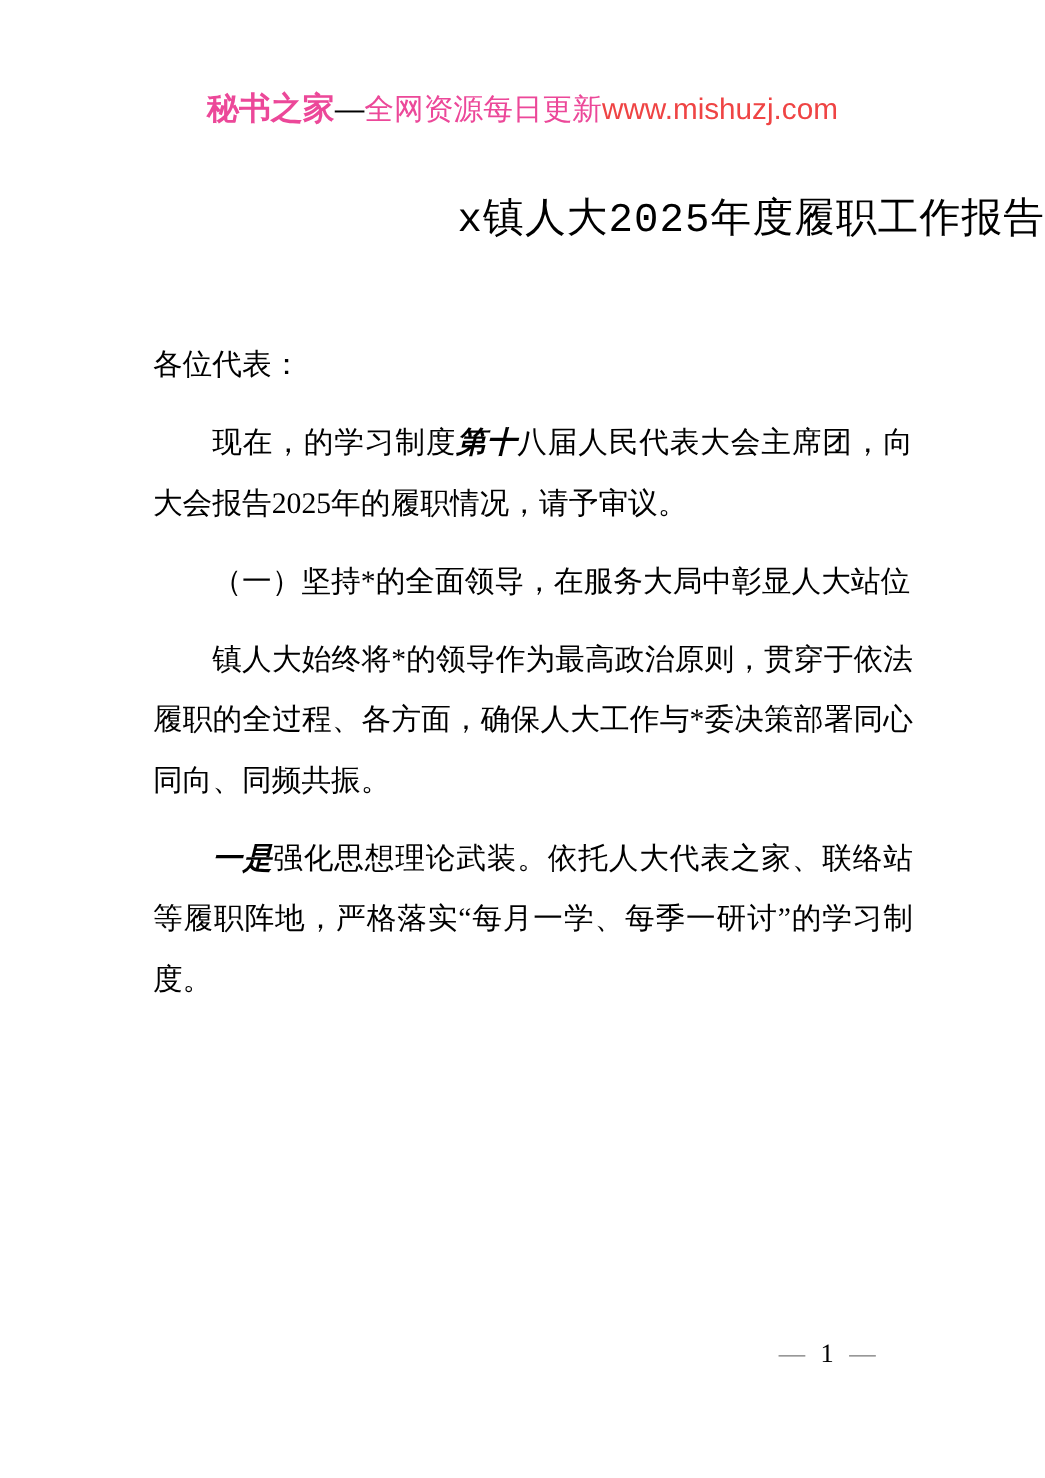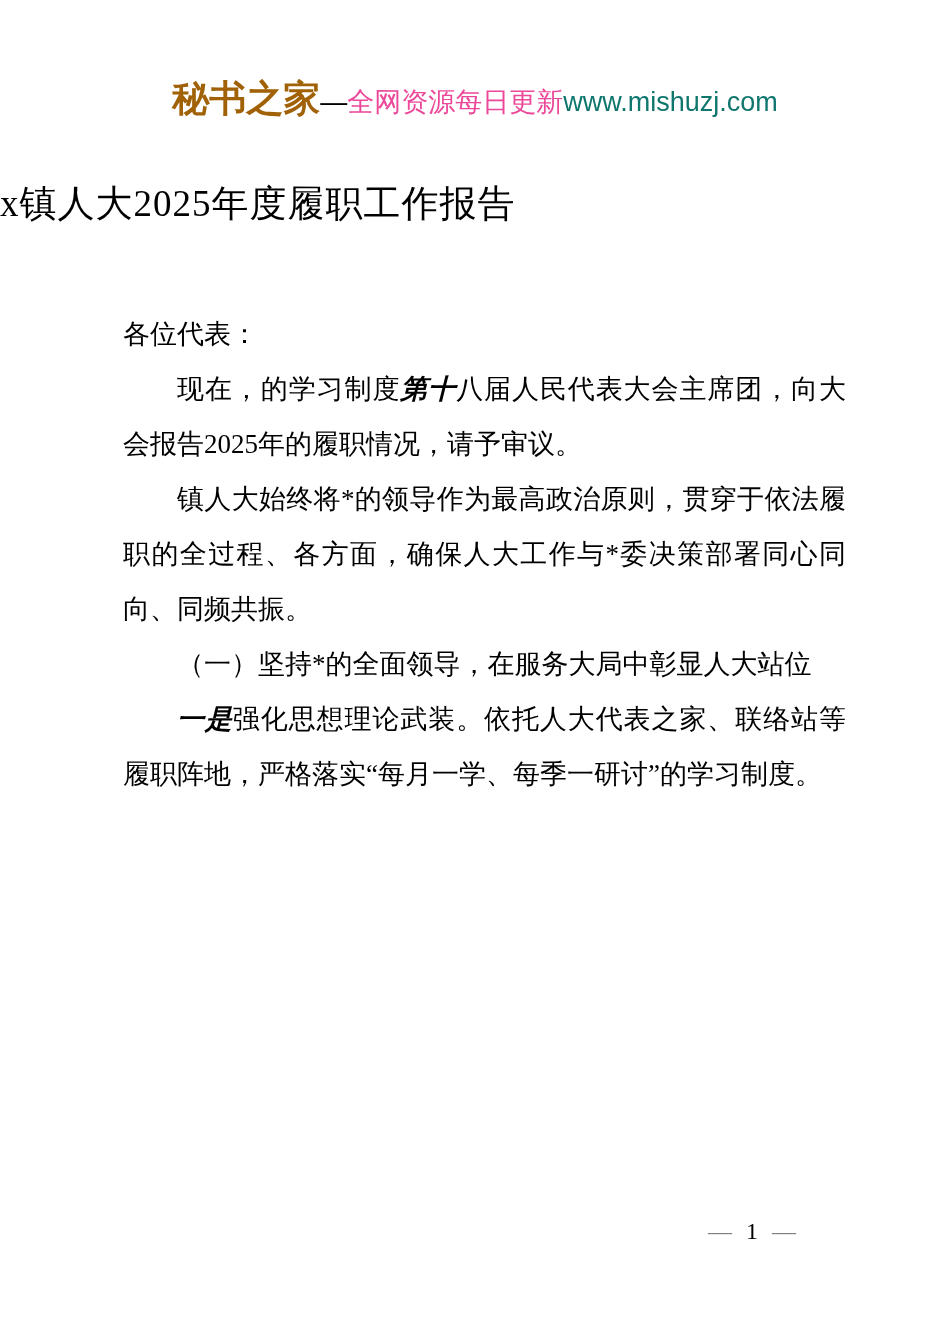--- a/index.html
+++ b/index.html
@@ -15,47 +15,47 @@
   .site-header {
     padding-top: 80px;
     text-align: center;
     font-family: "Liberation Sans", "DejaVu Sans", sans-serif;
     font-size: 27px;
     line-height: 38px;
     color: #000000;
     white-space: nowrap;
   }
   .site-header .brand {
-    color: #a16207;
+    color: #ec4899;
     font-weight: 700;
-    font-size: 37px;
+    font-size: 29px;
   }
   .site-header .sep { color: #000000; }
   .site-header .tagline { color: #ec4899; }
   .site-header .url {
-    color: #0f766e;
+    color: #ef4444;
   }
   .doc-title {
     margin: 58px 0 0 0;
-    text-align: left;
-    font-family: Liberation Serif, serif;
+    text-align: right;
+    font-family: Liberation Mono, monospace;
     font-size: 37px;
     font-weight: 400;
     line-height: 50px;
     letter-spacing: 1px;
   }
   .doc-body {
     margin: 78px 104px 0 123px;
     font-family: "Liberation Serif", "DejaVu Serif", sans-serif;
     font-size: 27px;
     line-height: 55px;
     text-align: justify;
     color: #000000;
   }
-  .doc-body p { margin: 0; }
+  .doc-body p { margin: 16px; }
   .para { text-indent: 2em; }
   .b { font-weight: 700; font-style: italic; }
   .page-number {
     position: absolute;
     top: 1216px;
     right: 154px;
     font-family: "Liberation Serif", "DejaVu Serif", serif;
     font-size: 24px;
     line-height: 30px;
     color: #000000;
@@ -71,22 +71,22 @@
 
   <div class="site-header">
     <span class="brand">秘书之家</span><span class="sep">—</span><span class="tagline">全网资源每日更新</span><span class="url">www.mishuzj.com</span>
   </div>
 
   <h1 class="doc-title">x镇人大2025年度履职工作报告</h1>
 
   <div class="doc-body">
     <p class="salutation">各位代表：</p>
     <p class="para"><span>现在，的学习制度</span><span class="b">第十</span><span>八届人民代表大会主席团，向大会报告2025年的履职情况，请予审议。</span></p>
+    <p class="para heading2">（一）坚持*的全面领导，在服务大局中彰显人大站位</p>
     <p class="para">镇人大始终将*的领导作为最高政治原则，贯穿于依法履职的全过程、各方面，确保人大工作与*委决策部署同心同向、同频共振。</p>
-    <p class="para heading2">（一）坚持*的全面领导，在服务大局中彰显人大站位</p>
     <p class="para"><span class="b">一是</span><span>强化思想理论武装。依托人大代表之家、联络站等履职阵地，严格落实“每月一学、每季一研讨”的学习制度。</span></p>
   </div>
 
   <div class="page-number">
     <span class="dash">—</span><span class="num">1</span><span class="dash">—</span>
   </div>
 
 </div>
 
 </body></html>

